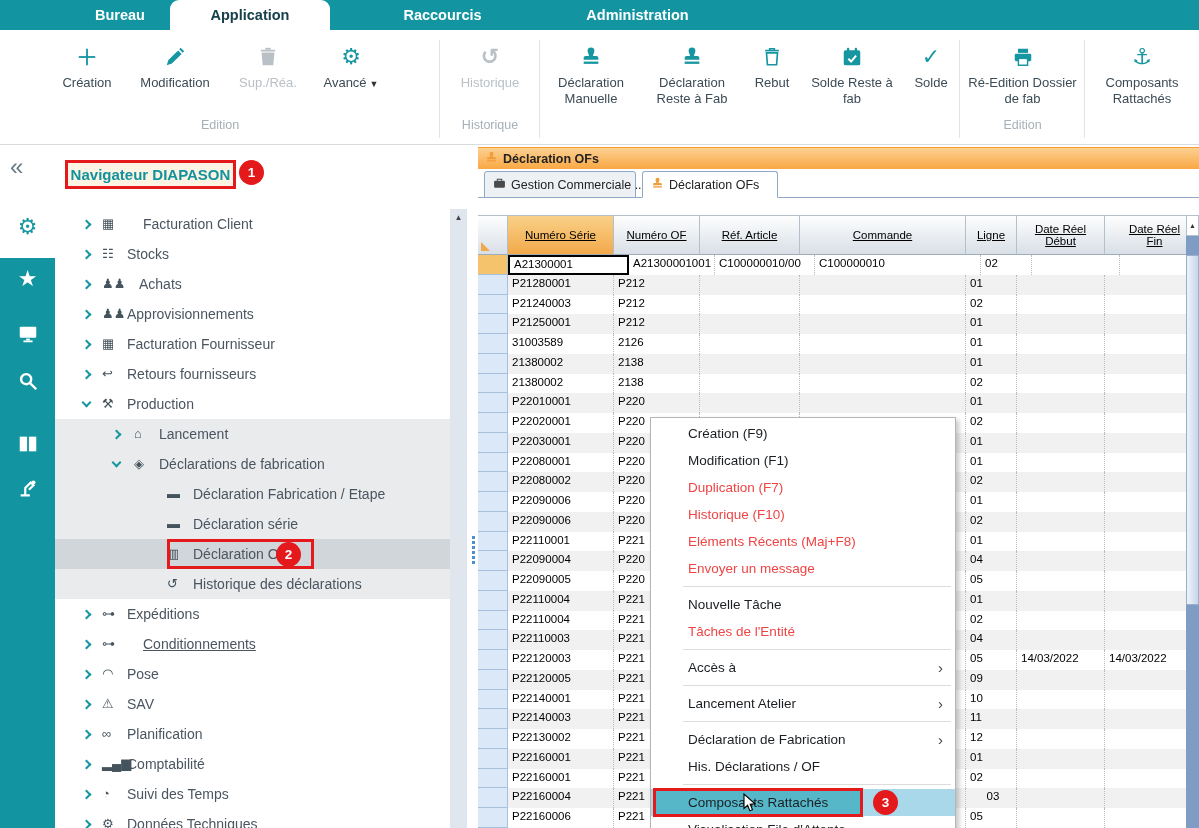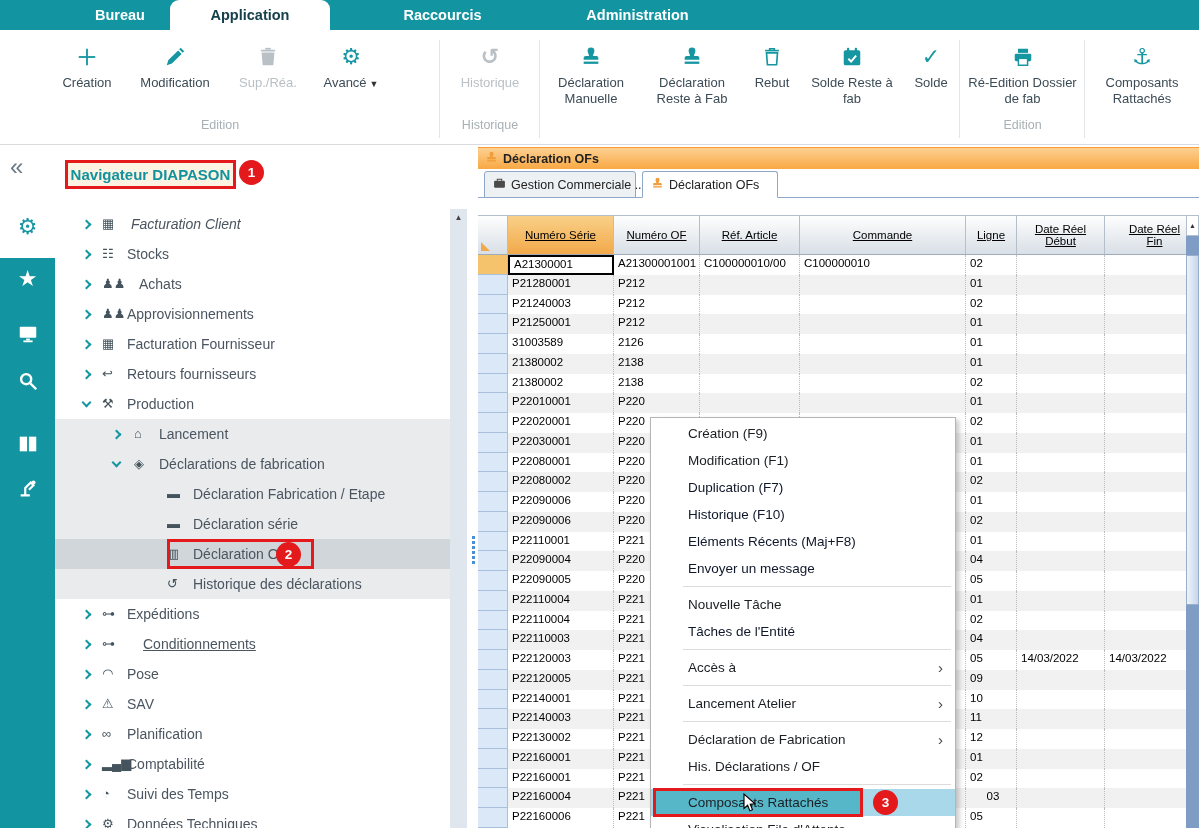--- a/index.html
+++ b/index.html
@@ -105,21 +105,21 @@
     border:1px solid #b3bfca; font-size:7px; color:#333; text-align:center; line-height:19px; cursor:pointer; }
   #vscroll-track { position:absolute; left:708px; top:91px; width:13px; bottom:0; background:#7f9cc4; }
   #vscroll-thumb { position:absolute; left:708px; top:110px; width:13px; height:350px;
     background:linear-gradient(to right,#eef3fa,#c6d6ea); border:1px solid #98aecb; cursor:pointer; }
 
   
   #ctxmenu { position:absolute; left:650px; top:272px; width:306px; height:560px; background:#fff;
     border:1px solid #b5b5b5; box-shadow:3px 3px 5px rgba(0,0,0,.22); z-index:50; padding-top:2px; overflow:hidden; }
   .mi { position:relative; height:27px; line-height:27px; padding-left:37px; font-size:13.5px;
     color:#1b1f23; cursor:pointer; white-space:nowrap; }
-  .mi.dis { color:#0f172a; cursor:default; }
+  .mi.dis { color:#ef4444; cursor:default; }
   .mi .sub { position:absolute; right:12px; top:0; font-size:15px; color:#444; }
   .msep { height:1px; background:#dcdcdc; margin:4px 4px 4px 32px; }
   .mi.hl { background:#a8d8ea; }
   .hl-inner { position:absolute; left:5px; top:1px; width:204px; bottom:1px; background:#56b7c8; z-index:0; }
   .mi.hl span.txt { position:relative; z-index:2; }
   .hl-frame { position:absolute; left:2px; top:-1px; width:210px; height:29px;
     border:3px solid #e3191c; z-index:3; pointer-events:none; }
   .mi .badge { left:222px; top:1px; }
   #cursor { position:absolute; left:92px; top:4px; z-index:5; pointer-events:none; }
 </style>
@@ -303,21 +303,21 @@
           </svg>
         </div>
       </div>
 
   <div id="tree-pane">
     <div id="nav-title">Navigateur DIAPASON</div>
     <div id="tree">
           <div class="trow">
             <span class="chev right" style="left: 28px;"></span>
             <span class="tglyph" style="left: 47px;">▦</span>
-            <span class="tlabel" style="left: 76px; font-style: italic;">Facturation Client</span>
+            <span class="tlabel" style="left: 88px;">Facturation Client</span>
           </div>
           <div class="trow">
             <span class="chev right" style="left: 28px;"></span>
             <span class="tglyph" style="left: 47px;">☷</span>
             <span class="tlabel" style="left: 72px;">Stocks</span>
           </div>
           <div class="trow">
             <span class="chev right" style="left: 28px;"></span>
             <span class="tglyph" style="left: 47px;">♟♟</span>
             <span class="tlabel" style="left: 84px;">Achats</span>
@@ -473,21 +473,21 @@
             <u>Début</u>
           </div>
           <div class="hcell" style="width: 100px;">
             <u>Date Réel</u>
             <u>Fin</u>
           </div>
         </div>
     <div id="tbody">
           <div class="drow">
             <div class="selcell cur" style="width: 30px;"></div>
-            <div class="dcell focus" style="width: 106px;">A21300001</div>
+            <div class="dcell focus" style="width: 121px;">A21300001</div>
             <div class="dcell" style="width: 86px;">A21300001001</div>
             <div class="dcell" style="width: 100px;">C100000010/00</div>
             <div class="dcell" style="width: 166px;">C100000010</div>
             <div class="dcell" style="width: 51px;">02</div>
             <div class="dcell" style="width: 88px;"></div>
             <div class="dcell" style="width: 100px;"></div>
           </div>
           <div class="drow alt">
             <div class="selcell" style="width: 30px;"></div>
             <div class="dcell" style="width: 106px;">P21280001</div>

